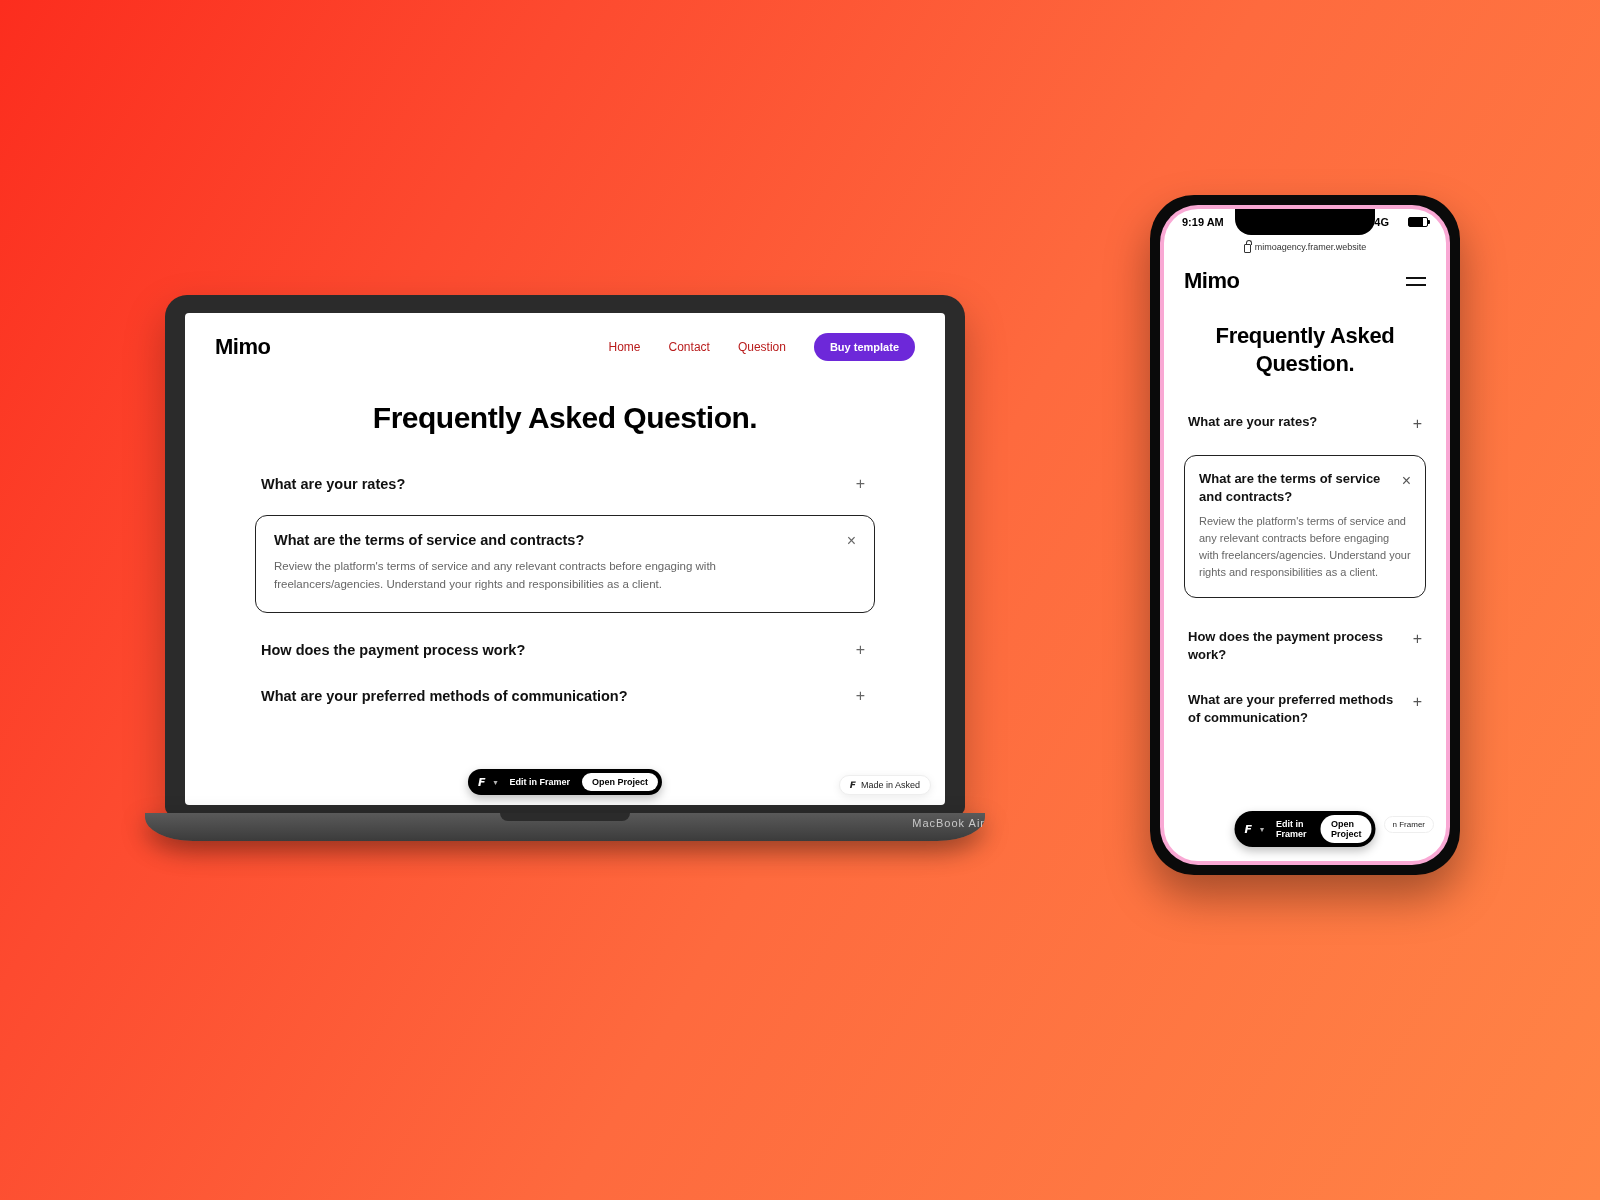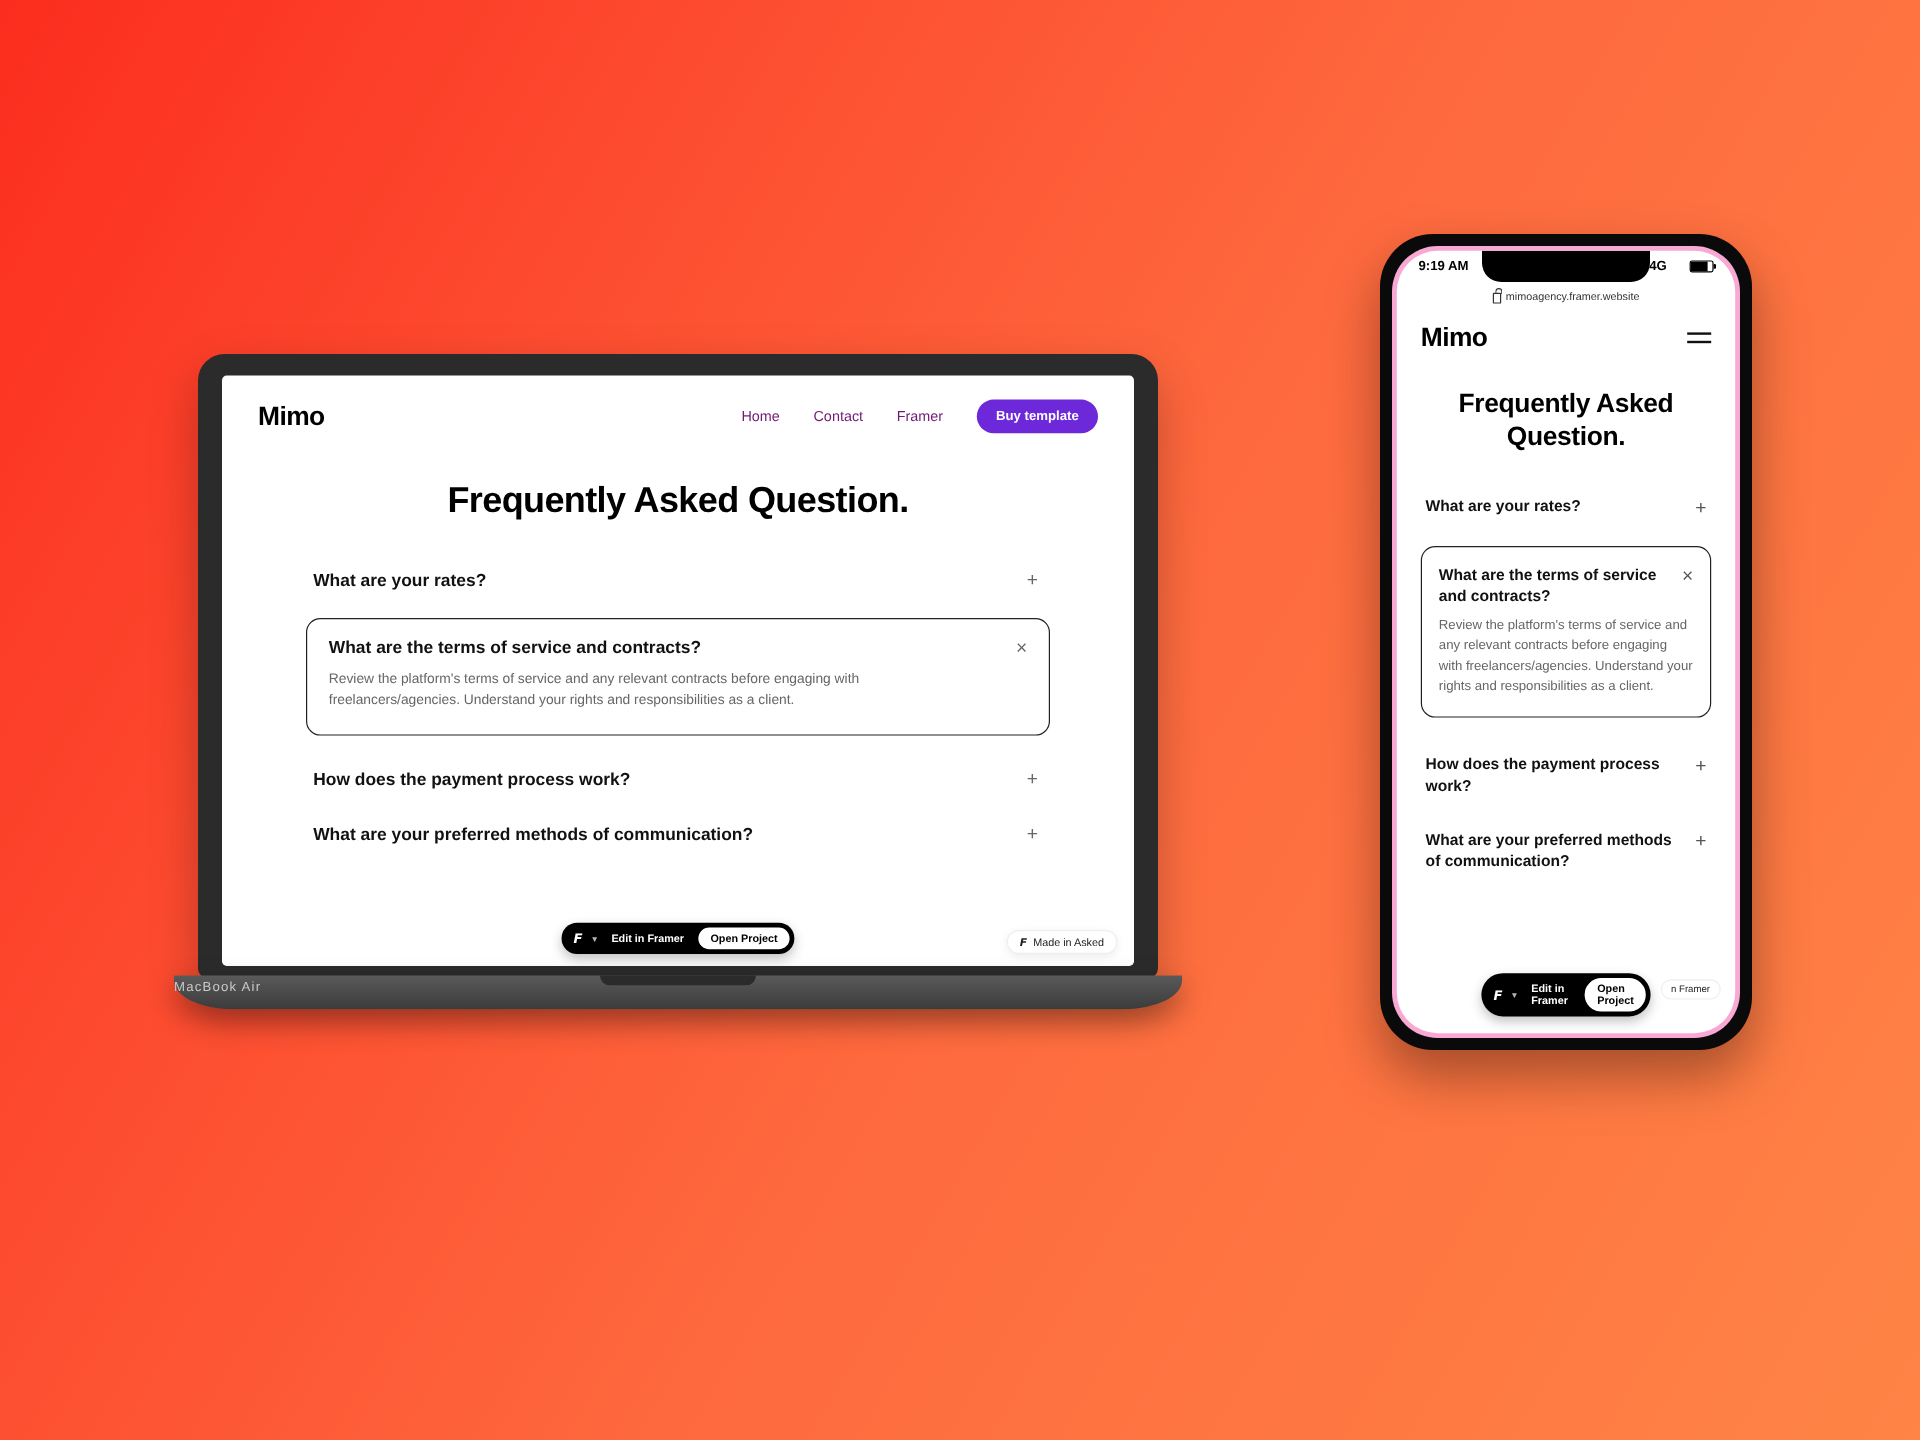--- a/index.html
+++ b/index.html
@@ -30,40 +30,40 @@
     border-radius: 4px;
     overflow: hidden;
     position: relative;
   }
   .laptop-base {
     width: 840px; height: 28px;
     background: linear-gradient(#5a5a5a, #3b3b3b);
     border-radius: 0 0 48px 48px / 0 0 24px 24px;
     margin-top: -2px;
     position: relative;
-    text-align: left;
+    text-align: right;
     color: #c9c9c9;
     font-size: 11px;
     line-height: 20px;
     letter-spacing: 1px;
     box-shadow: 0 10px 24px rgba(0,0,0,0.35);
   }
   .laptop-notch {
     position: absolute; top: 0; left: 50%; transform: translateX(-50%);
     width: 130px; height: 8px; background: #2b2b2b; border-radius: 0 0 8px 8px;
   }
 
   
   .lp-header {
     display: flex; justify-content: space-between; align-items: center;
     padding: 20px 30px 10px 30px;
   }
   .lp-logo { font-weight: 700; font-size: 22px; letter-spacing: -0.5px; }
   .lp-nav { display: flex; align-items: center; gap: 28px; }
-  .lp-nav a { font-size: 12px; color: #701a75; text-decoration: none; cursor: pointer; }
+  .lp-nav a { font-size: 12px; color: #b91c1c; text-decoration: none; cursor: pointer; }
   .lp-cta {
     background: #6d28d9; color: #fff; border: none; border-radius: 18px;
     padding: 8px 16px; font-size: 11px; font-weight: 600; cursor: pointer;
   }
   .lp-title { text-align: center; font-size: 30px; font-weight: 800; letter-spacing: -0.5px; margin: 30px 0 26px; }
   .lp-faq { padding: 0 70px; }
   .lp-item {
     display: flex; justify-content: space-between; align-items: center;
     padding: 14px 10px 14px 6px;
   }
@@ -171,21 +171,21 @@
 
   <div class="laptop">
     <div class="laptop-screen-frame">
       <div class="laptop-screen">
 
         <div class="lp-header">
           <div class="lp-logo">Mimo</div>
           <div class="lp-nav">
             <a>Home</a>
             <a>Contact</a>
-            <a>Framer</a>
+            <a>Question</a>
             <button class="lp-cta">Buy template</button>
           </div>
         </div>
 
         <h1 class="lp-title">Frequently Asked Question.</h1>
 
         <div class="lp-faq">
           <div class="lp-item">
             <span class="lp-q">What are your rates?</span>
             <span class="lp-plus">+</span>

